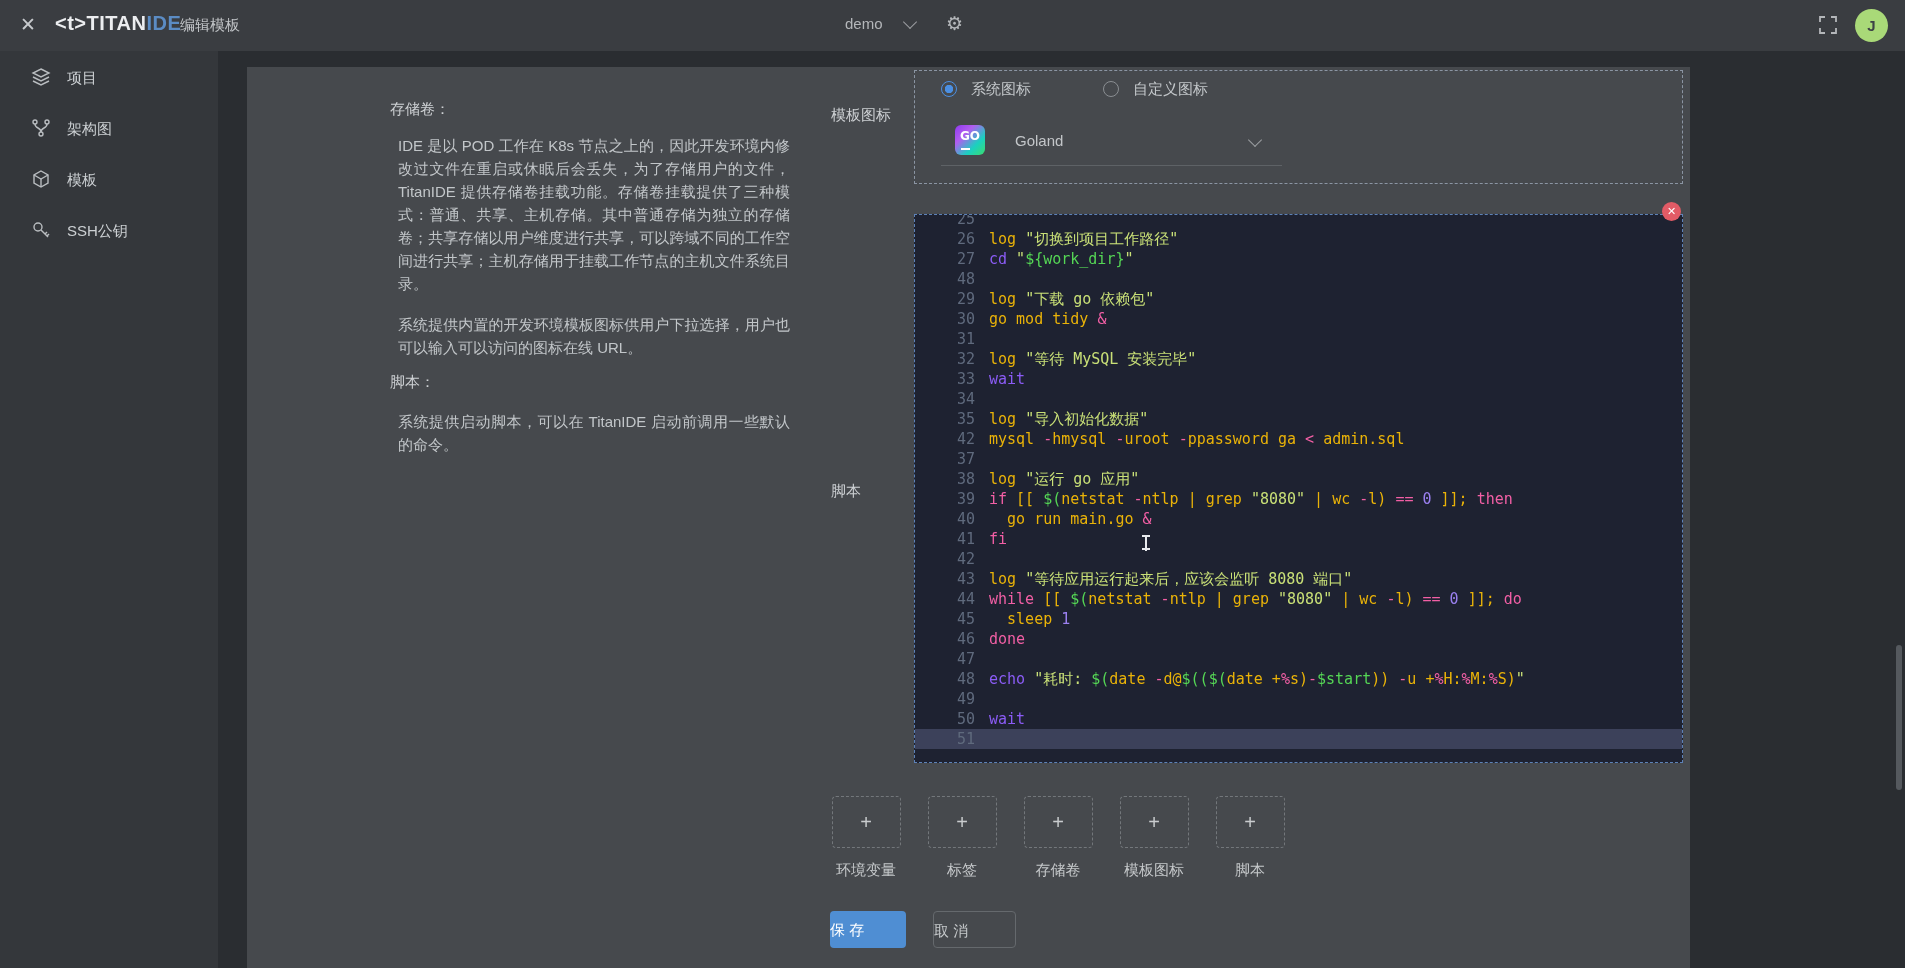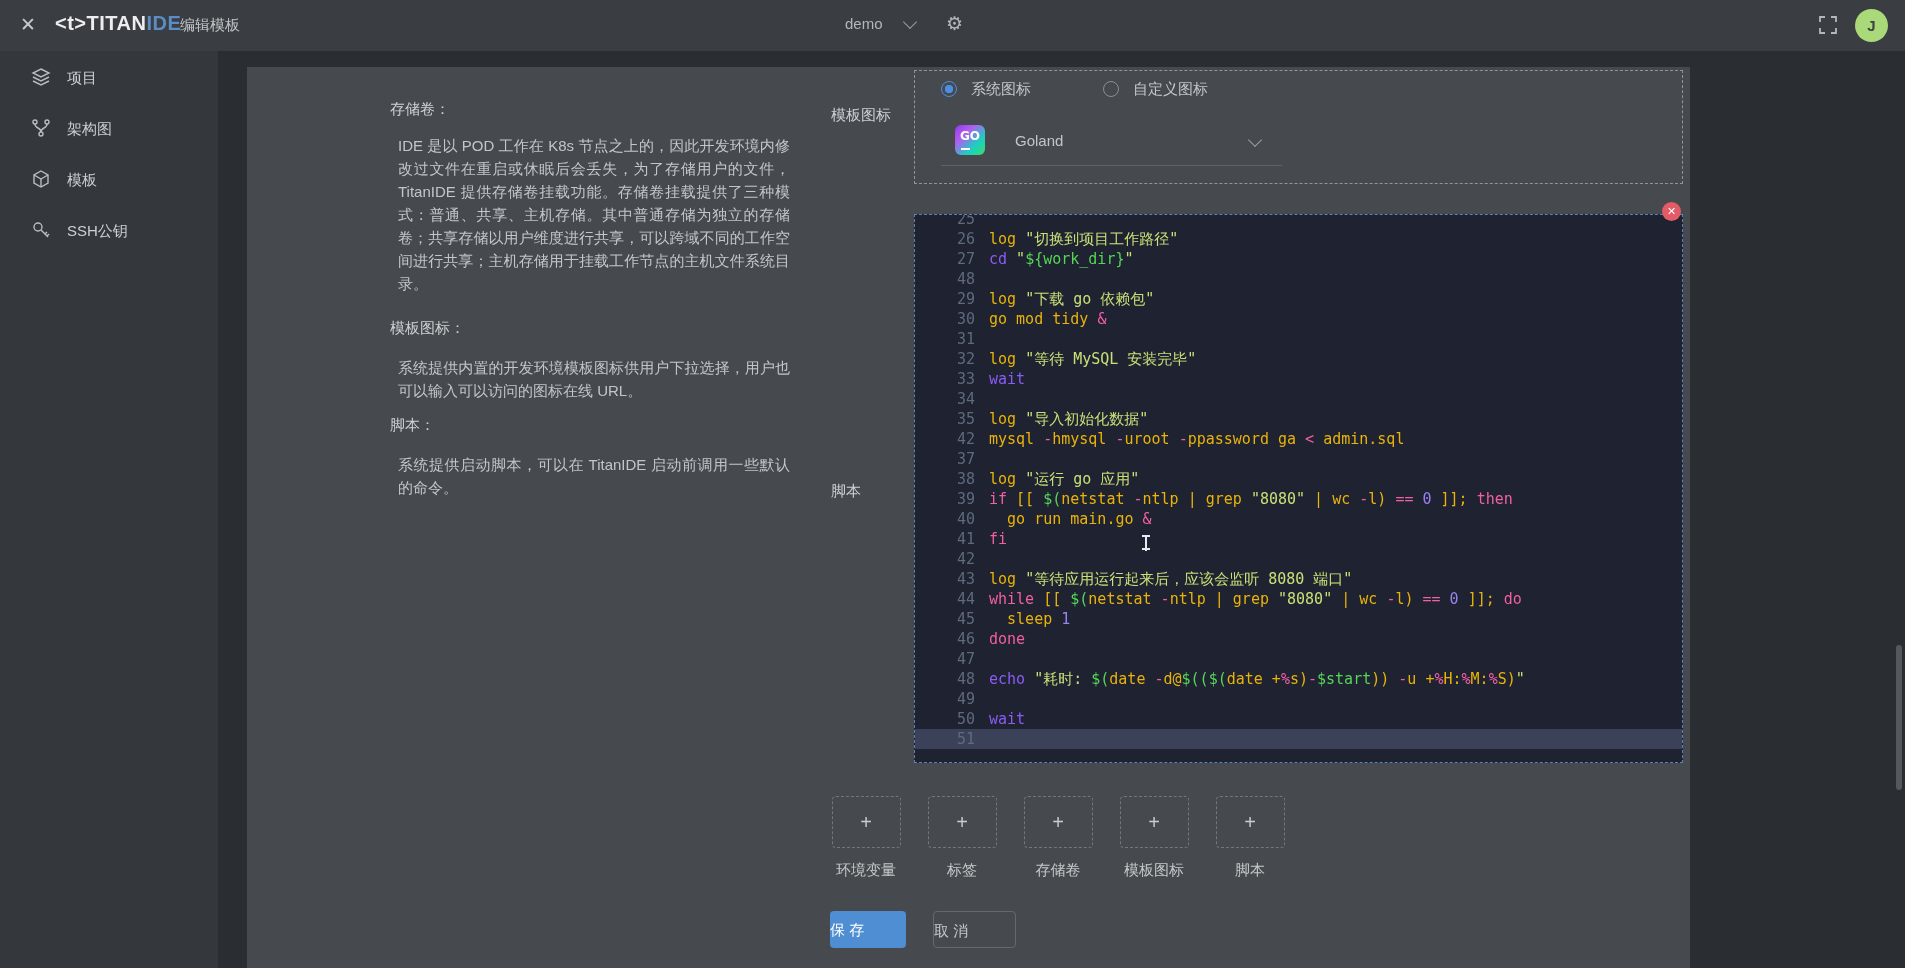--- a/index.html
+++ b/index.html
@@ -140,21 +140,20 @@
           </svg></span>
         <span>SSH公钥</span>
       </div>
     </aside>
 
   <main class="panel">
 
     <div class="doc" id="doc">
         <h4 class="doc-h h1">存储卷：</h4>
         <p class="doc-p p1">IDE 是以 POD 工作在 K8s 节点之上的，因此开发环境内修改过文件在重启或休眠后会丢失，为了存储用户的文件，TitanIDE 提供存储卷挂载功能。存储卷挂载提供了三种模式：普通、共享、主机存储。其中普通存储为独立的存储卷；共享存储以用户维度进行共享，可以跨域不同的工作空间进行共享；主机存储用于挂载工作节点的主机文件系统目录。</p>
-        <h4 class="doc-h h2">模板图标：</h4>
         <p class="doc-p p2">系统提供内置的开发环境模板图标供用户下拉选择，用户也可以输入可以访问的图标在线 URL。</p>
         <h4 class="doc-h h3">脚本：</h4>
         <p class="doc-p p3">系统提供启动脚本，可以在 TitanIDE 启动前调用一些默认的命令。</p>
       </div>
 
     <div class="field-label" style="left:584px;top:39px;">模板图标</div>
     <div class="field-label" style="left:584px;top:415px;">脚本</div>
 
     <div class="icon-box"></div>
     <div class="radio-row" id="radios">

